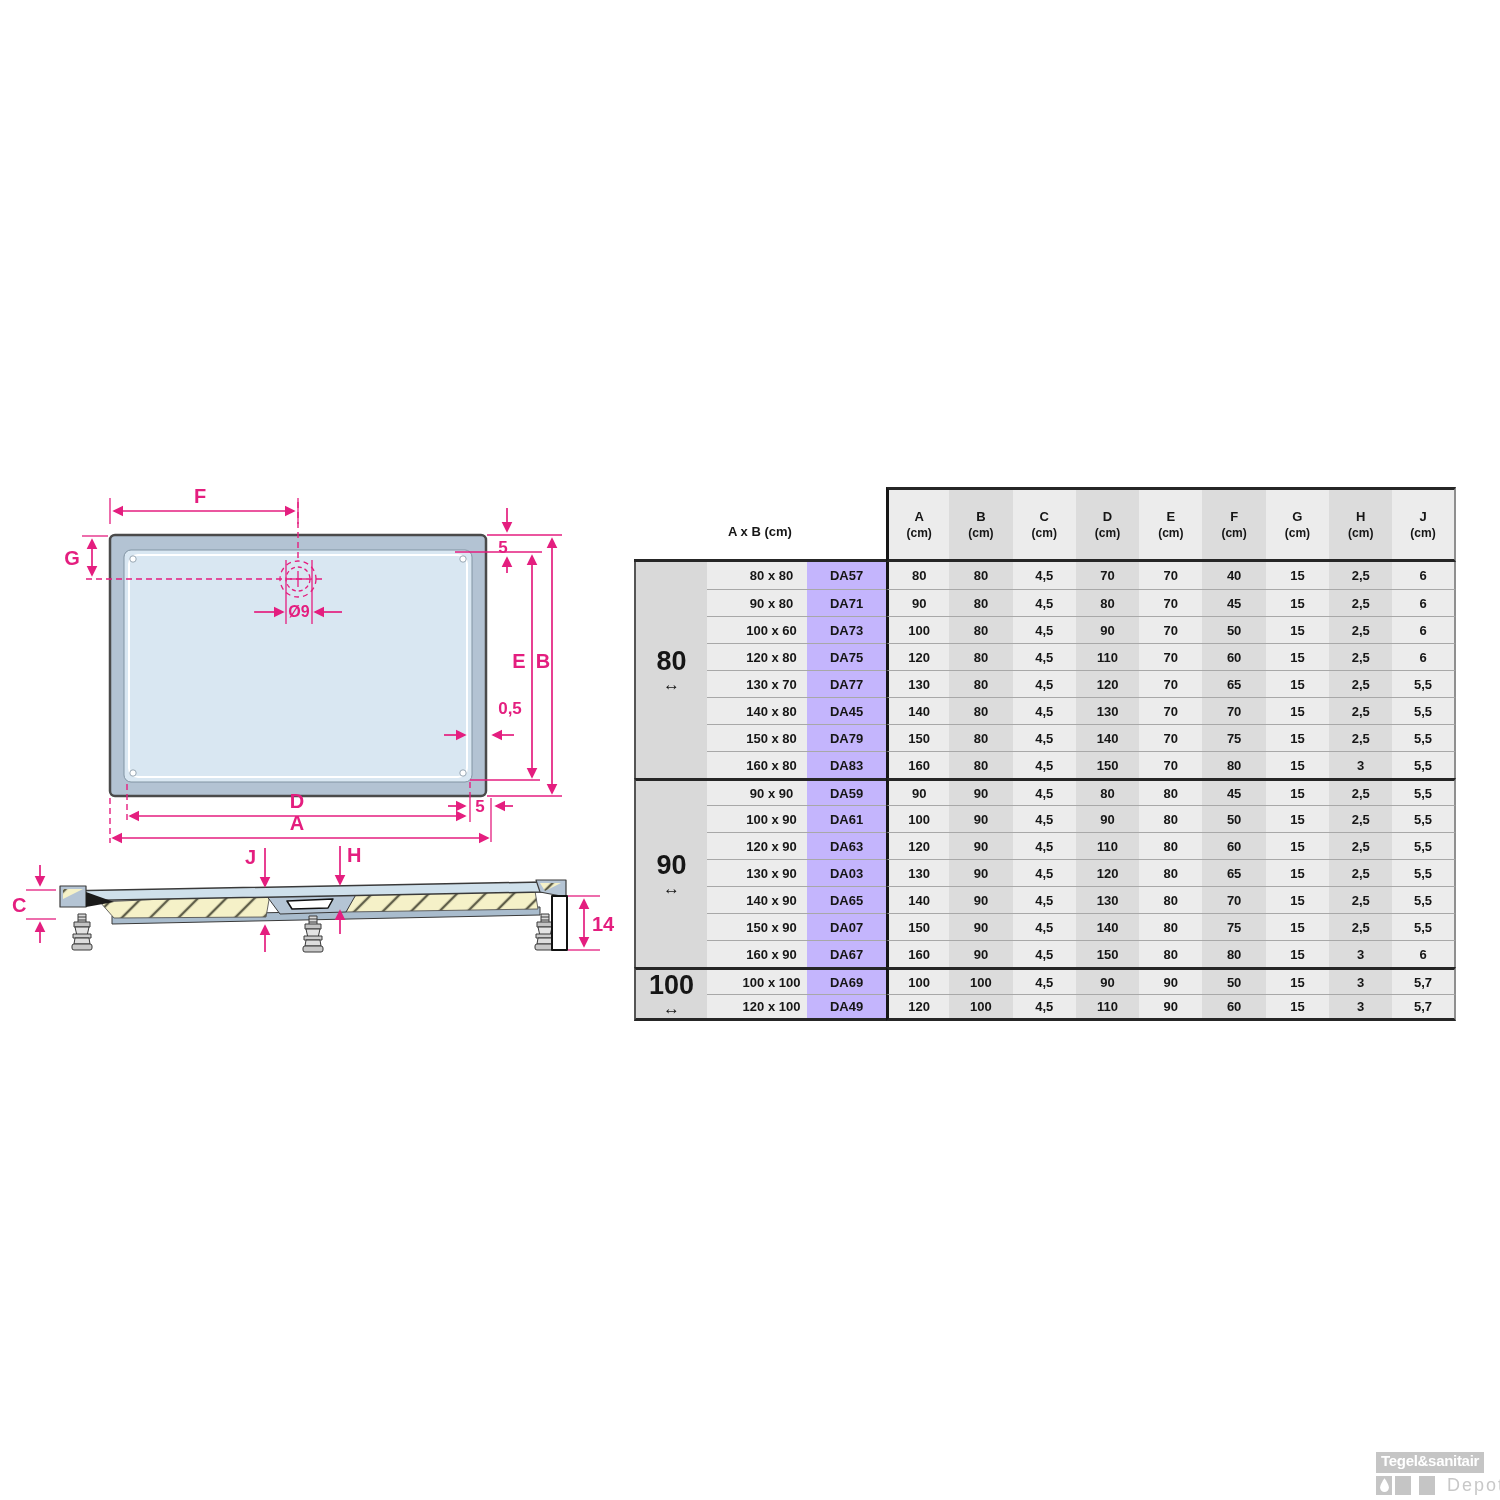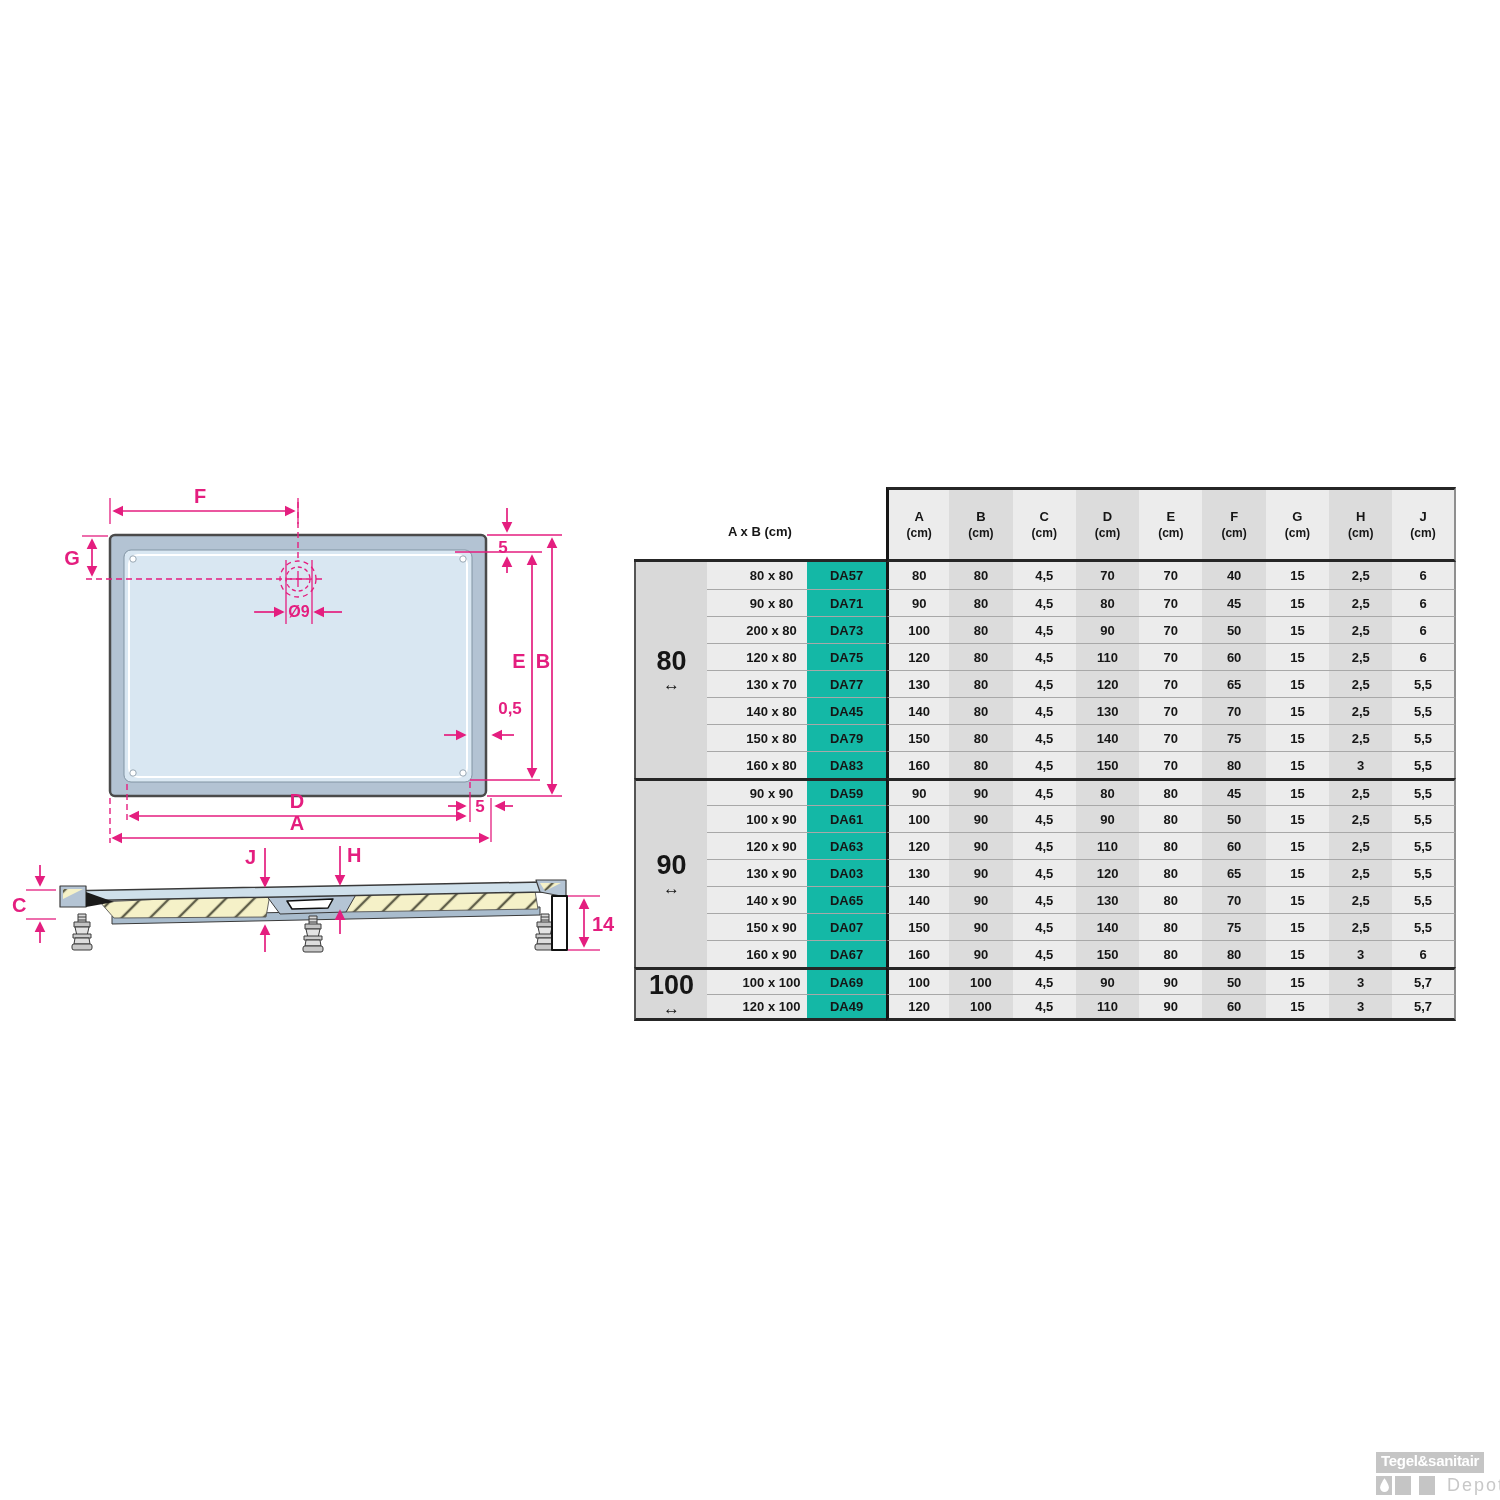--- a/index.html
+++ b/index.html
@@ -24,21 +24,21 @@
   .th .unit{font-size:12px;}
   .col0{background:#ececec;}
   .col1{background:#dcdcdc;}
   .firstcol{border-left:3px solid #161616;}
   .lastcol{border-right:2px solid #8f8f8f;}
   .glabel{background:#d9d9d9;border-left:2px solid #555;display:flex;flex-direction:column;
           align-items:center;justify-content:center;}
   .gnum{font-size:27px;line-height:1;}
   .garrow{font-size:17px;line-height:1;margin-top:1px;}
   .size{background:#ececec;display:flex;align-items:center;justify-content:center;padding-left:29px;}
-  .code{background:#14b8a6;display:flex;align-items:center;justify-content:center;}
+  .code{background:#c4b5fd;display:flex;align-items:center;justify-content:center;}
   .val{display:flex;align-items:center;justify-content:center;}
   .rsep{border-top:1px solid #a8a8a8;}
   .gsep{border-top:3px solid #262626;}
   .bend{border-bottom:3px solid #262626;}
   
   #watermark{position:absolute;left:1376px;top:1452px;}
   .wm-bar{display:inline-block;background:#c5c5c5;color:#ffffff;font-weight:bold;font-size:15px;
           letter-spacing:-0.3px;padding:1px 5px 3px 5px;line-height:1.1;}
   .wm-row{display:flex;align-items:center;margin-top:2px;}
   .wm-sq{width:16px;height:19px;background:#c5c5c5;margin-right:3px;display:flex;
@@ -241,21 +241,21 @@
         <div class="code rsep">DA71</div>
         <div class="val col0 firstcol rsep">90</div>
         <div class="val col1 rsep">80</div>
         <div class="val col0 rsep">4,5</div>
         <div class="val col1 rsep">80</div>
         <div class="val col0 rsep">70</div>
         <div class="val col1 rsep">45</div>
         <div class="val col0 rsep">15</div>
         <div class="val col1 rsep">2,5</div>
         <div class="val col0 lastcol rsep">6</div>
-        <div class="size rsep">200 x 80</div>
+        <div class="size rsep">100 x 60</div>
         <div class="code rsep">DA73</div>
         <div class="val col0 firstcol rsep">100</div>
         <div class="val col1 rsep">80</div>
         <div class="val col0 rsep">4,5</div>
         <div class="val col1 rsep">90</div>
         <div class="val col0 rsep">70</div>
         <div class="val col1 rsep">50</div>
         <div class="val col0 rsep">15</div>
         <div class="val col1 rsep">2,5</div>
         <div class="val col0 lastcol rsep">6</div>

